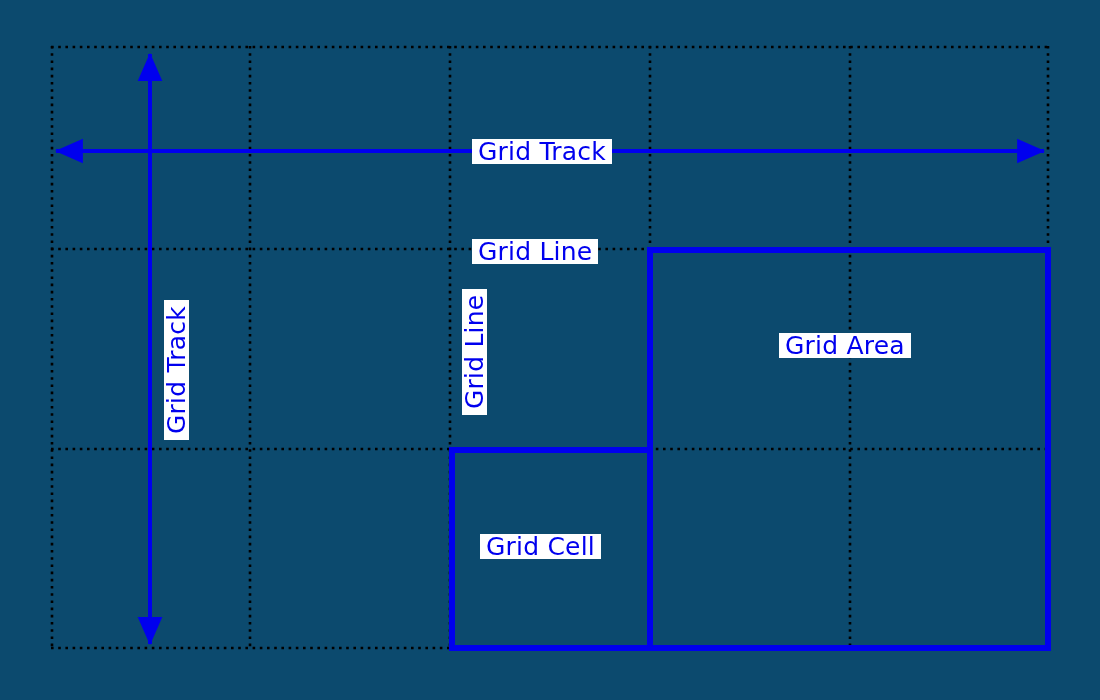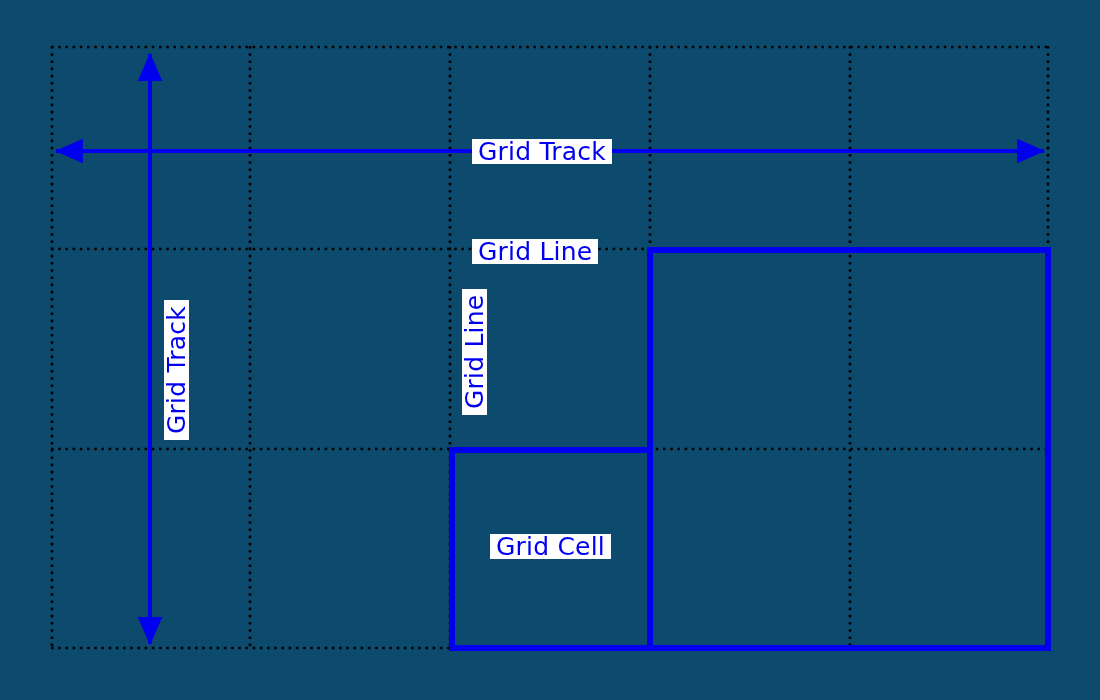--- a/index.html
+++ b/index.html
@@ -77,16 +77,17 @@
   </svg>
 
   <span class="lbl" style="left:472px; top:139px; padding:0 6px;">Grid Track</span>
 
   <span class="lbl lbl-rot" style="left:164px; top:440px; padding:0 6px;">Grid Track</span>
 
   <span class="lbl" style="left:472px; top:239px; padding:0 6px;">Grid Line</span>
 
   <span class="lbl lbl-rot" style="left:462px; top:415px; padding:0 6px;">Grid Line</span>
 
+  <span class="lbl" style="left:779px; top:333px; padding:0 6px;">Grid Area</span>
 
-  <span class="lbl" style="left:490px; top:534px; padding:0 6px;">Grid Cell</span>
+  <span class="lbl" style="left:480px; top:534px; padding:0 6px;">Grid Cell</span>
 
 </div>
 
 </body></html>

